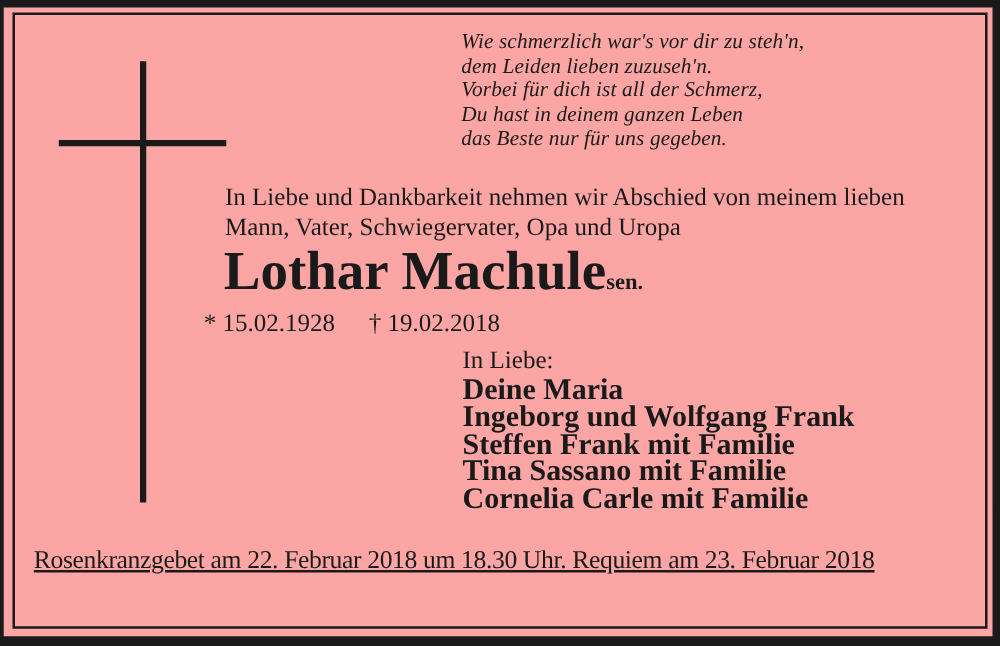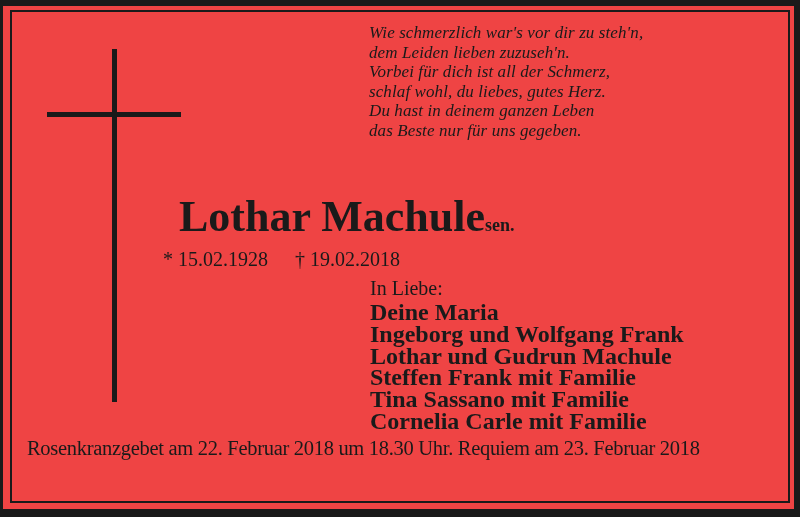--- a/index.html
+++ b/index.html
@@ -4,21 +4,21 @@
 <style>
   html, body {
     margin: 0;
     padding: 0;
     background: #ffffff;
   }
   .page {
     position: relative;
     width: 800px;
     height: 517px;
-    background: #ef4444;
+    background: #fca5a5;
     font-family: "Liberation Serif", serif;
     color: #1a1a1a;
     overflow: hidden;
   }
   .outer-frame {
     position: absolute;
     inset: 0;
     border-style: solid;
     border-color: #1a1a1a;
     border-width: 6px 6px 8px 3px;
@@ -107,60 +107,63 @@
     line-height: 21.8px;
   }
   .funeral-info {
     position: absolute;
     left: 27px;
     top: 436px;
     width: 756px;
     font-size: 20.5px;
     line-height: 24px;
     letter-spacing: -0.3px;
+    text-decoration: underline;
   }
 </style>
 </head>
 <body>
 
 <div class="page">
 
   <div class="outer-frame"></div>
   <div class="inner-frame"></div>
 
   <div>
     <div class="cross-vertical"></div>
     <div class="cross-horizontal"></div>
   </div>
 
   <div class="poem">
     <div>Wie schmerzlich war's vor dir zu steh'n,</div>
     <div>dem Leiden lieben zuzuseh'n.</div>
     <div>Vorbei für dich ist all der Schmerz,</div>
-    <div>schlaf wohl, du liebes, gutes Herz.</div>
     <div>Du hast in deinem ganzen Leben</div>
     <div>das Beste nur für uns gegeben.</div>
   </div>
 
+  <div class="intro">
+    <div>In Liebe und Dankbarkeit nehmen wir Abschied von meinem lieben</div>
+    <div>Mann, Vater, Schwiegervater, Opa und Uropa</div>
+  </div>
 
   <div class="name-line">
     <span>Lothar Machule</span><span class="name-suffix">sen.</span>
   </div>
 
   <div class="dates">
     <span>* 15.02.1928</span>
     <span class="date-death">† 19.02.2018</span>
   </div>
 
   <div class="farewell-heading">In Liebe:</div>
 
   <div class="mourners">
     <div>Deine Maria</div>
     <div>Ingeborg und Wolfgang Frank</div>
-    <div>Lothar und Gudrun Machule</div>
     <div>Steffen Frank mit Familie</div>
     <div>Tina Sassano mit Familie</div>
     <div>Cornelia Carle mit Familie</div>
   </div>
 
   <div class="funeral-info">
     <div>Rosenkranzgebet am 22. Februar 2018 um 18.30 Uhr. Requiem am 23. Februar 2018</div>
   </div>
 
 </div>

